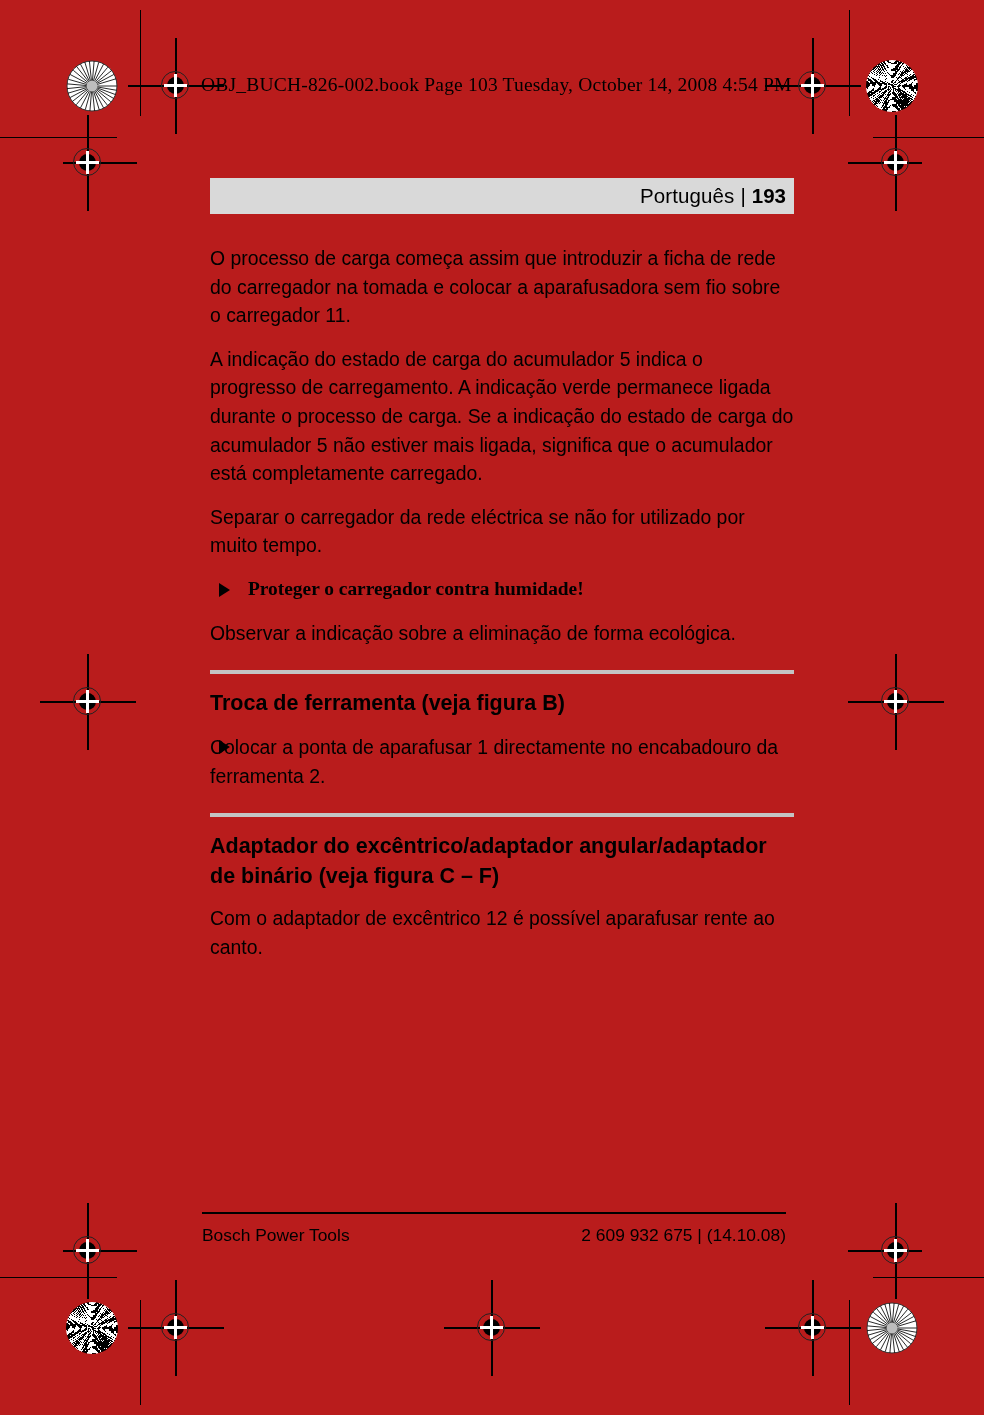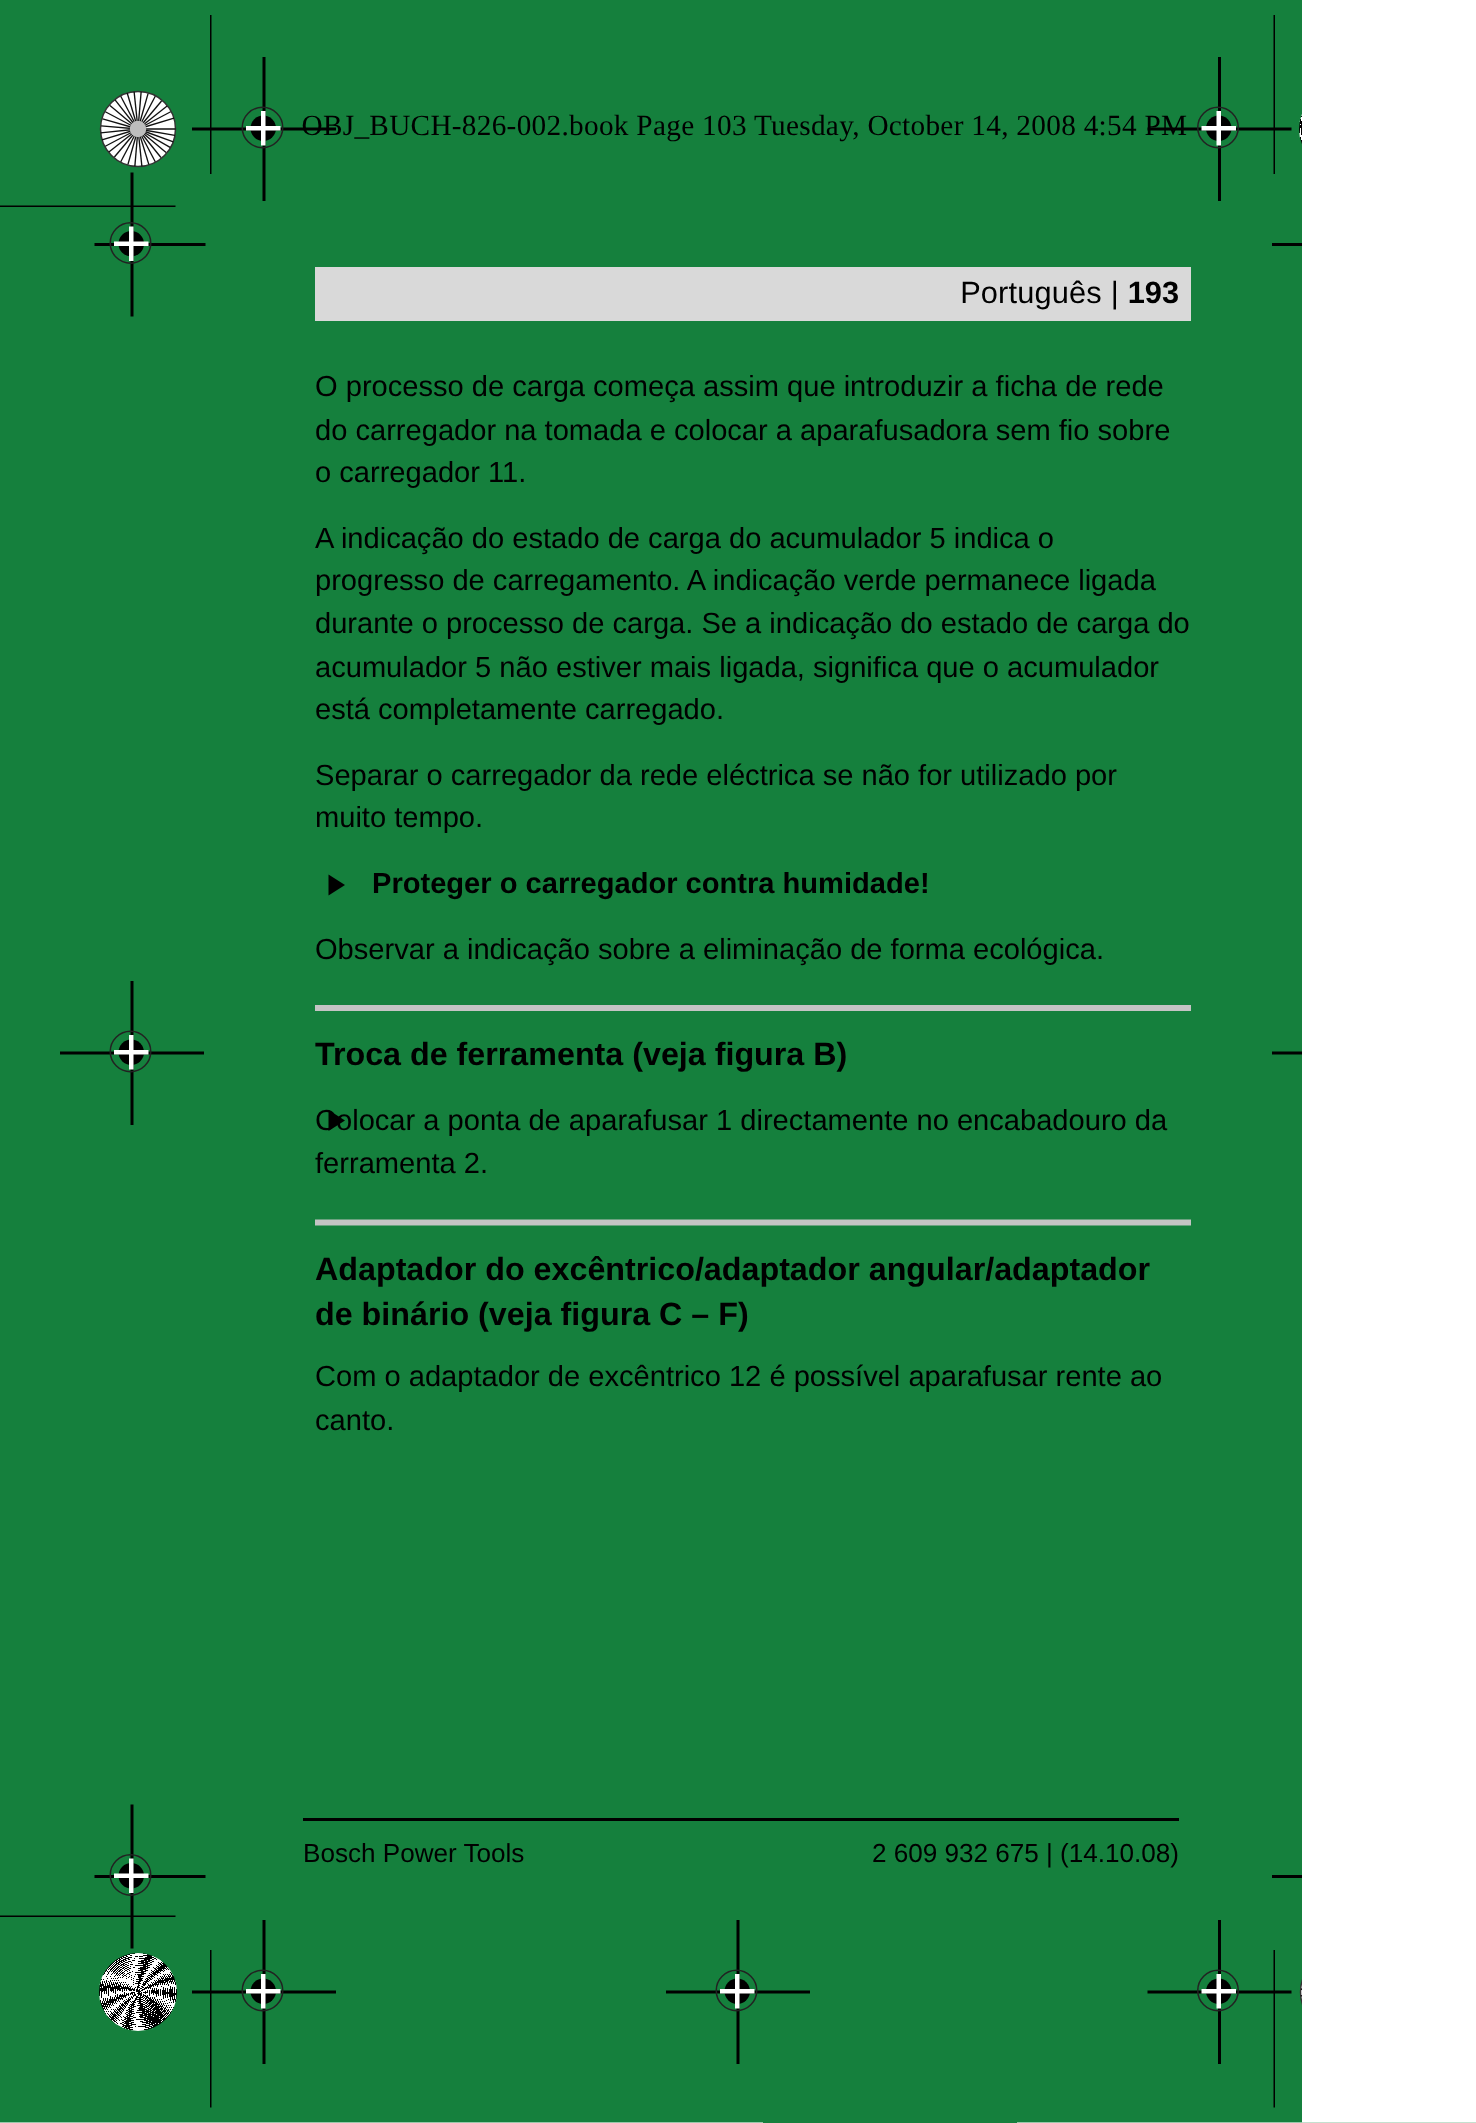--- a/index.html
+++ b/index.html
@@ -6,23 +6,23 @@
     margin: 0;
     padding: 0;
     background: #ffffff;
   }
   body {
     font-family: "Liberation Sans", sans-serif;
     color: #000000;
   }
   #page {
     position: relative;
-    width: 868px;
+    width: 984px;
     height: 1415px;
-    background: #15803d;
+    background: #b91c1c;
     overflow: hidden;
   }
 
   
   .mark-layer { position: absolute; inset: 0; pointer-events: none; }
   .reg {
     position: absolute;
     width: 52px; height: 52px;
     margin-left: -26px; margin-top: -26px;
   }
@@ -126,20 +126,21 @@
   p.body b, .warning b { font-weight: normal; }
 
   .warning {
     font-size: 19.4px;
     line-height: 28.6px;
     font-weight: bold;
     margin: 0 0 15px 0;
     padding-left: 38px;
     position: relative;
     text-align: left;
+    font-family: Liberation Serif, serif;
   }
   .warning .tri {
     position: absolute;
     left: 9px;
     top: 8.5px;
     width: 0; height: 0;
     border-left: 11px solid #000;
     border-top: 7px solid transparent;
     border-bottom: 7px solid transparent;
   }

